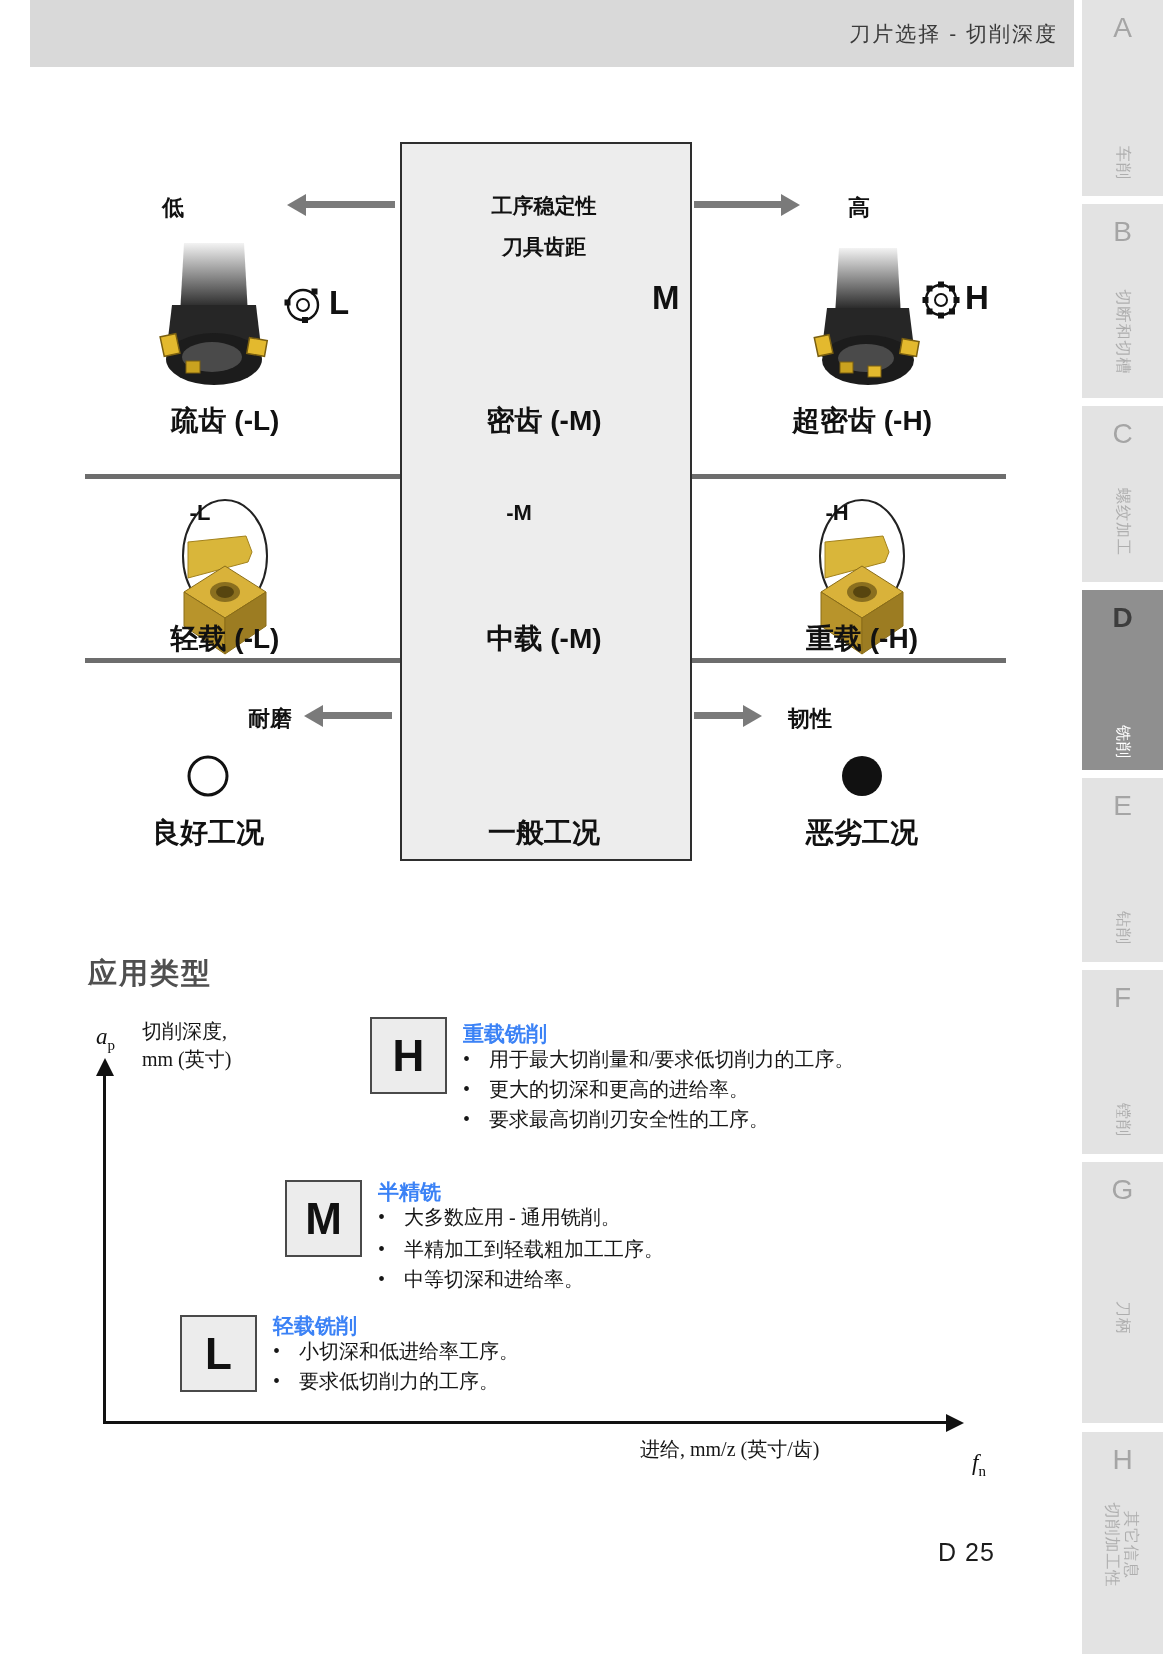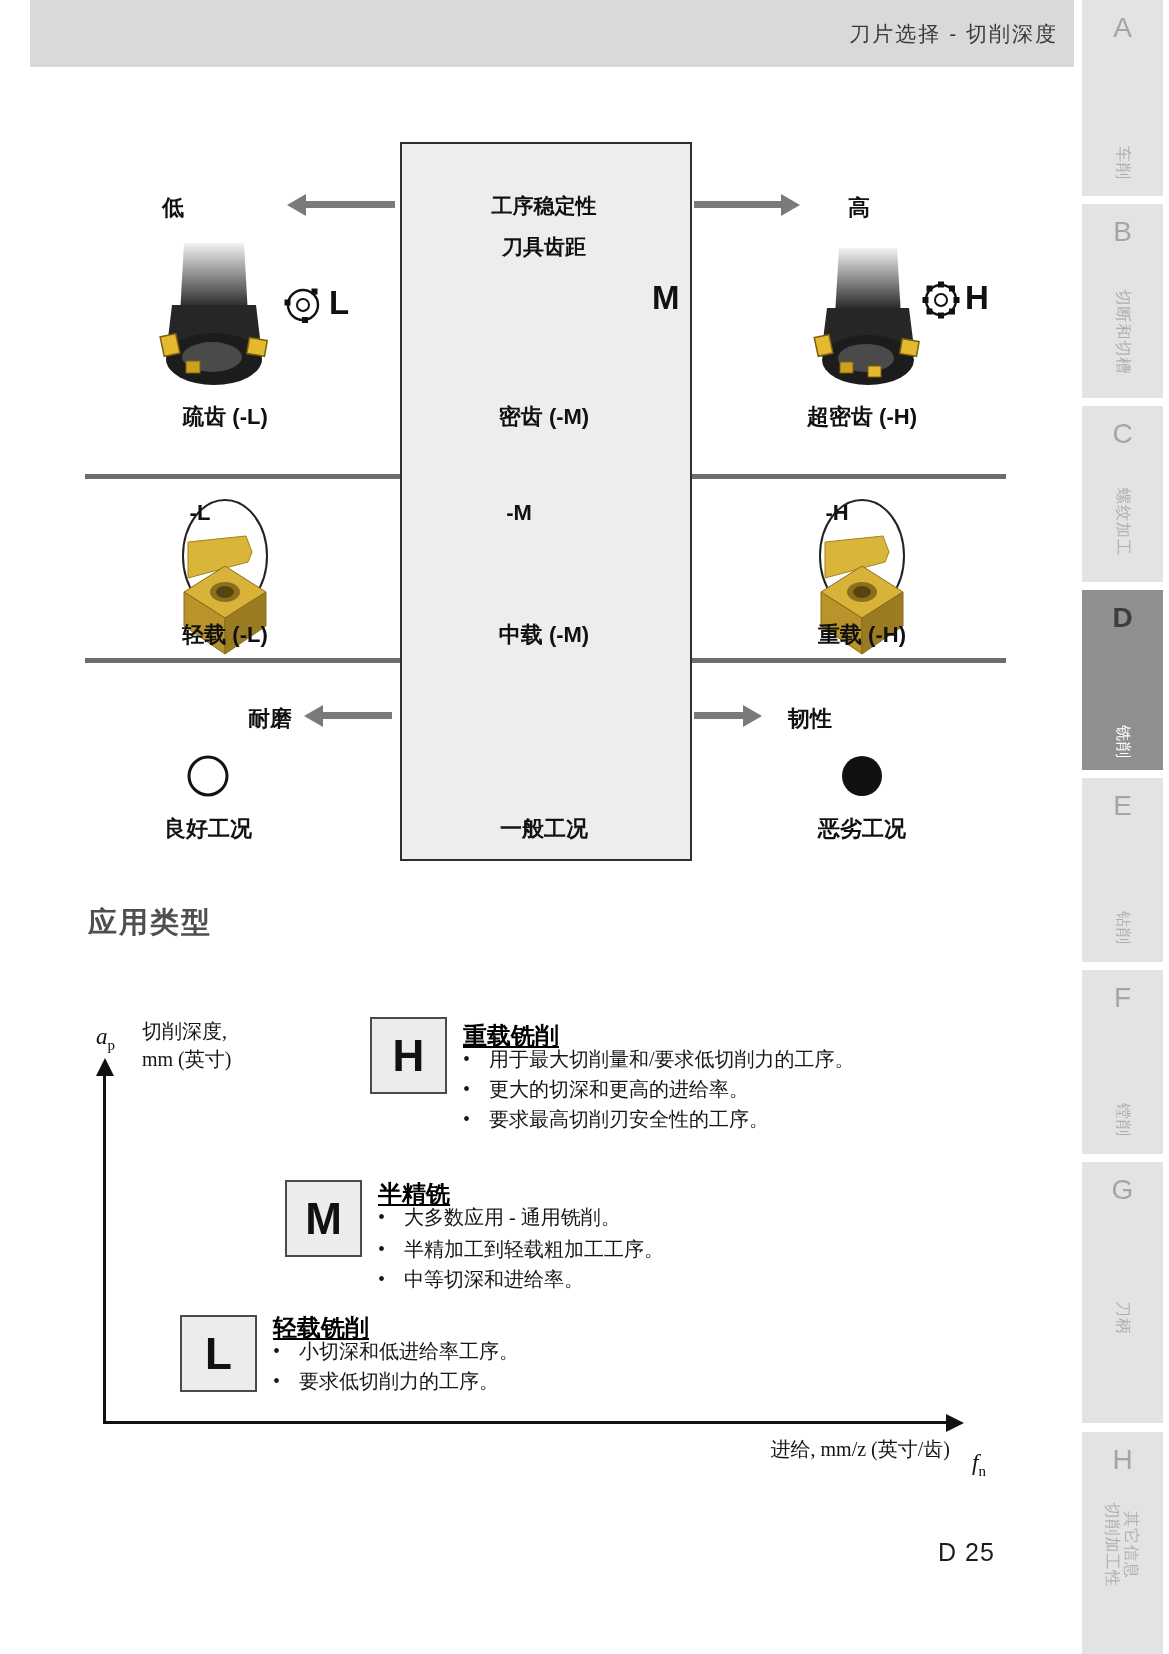--- a/index.html
+++ b/index.html
@@ -16,29 +16,29 @@
               border:2px solid #2e2e2e;z-index:2;}
   .cbox-text{width:288px;text-align:center;font-size:21px;font-weight:700;color:#111;z-index:3;}
   .side-lab{font-size:22px;font-weight:700;color:#111;z-index:3;}
   
   .arrow-bar{height:7px;background:#7a7a7a;z-index:1;}
   .tri-left{width:0;height:0;border-top:11px solid transparent;border-bottom:11px solid transparent;
             border-right:19px solid #7a7a7a;}
   .tri-right{width:0;height:0;border-top:11px solid transparent;border-bottom:11px solid transparent;
              border-left:19px solid #7a7a7a;}
   .divider{height:5px;background:#6d6d6d;z-index:1;}
-  .row-label{font-size:22px;font-weight:700;color:#111;text-align:center;z-index:3;}
+  .row-label{font-size:28px;font-weight:700;color:#111;text-align:center;z-index:3;}
   .pitch-letter{font-size:33px;font-weight:700;color:#111;z-index:3;}
   .ins-tag{font-size:22px;font-weight:700;color:#111;z-index:4;font-family:"Liberation Sans",sans-serif;}
   
   .h2{font-size:29px;color:#4f4f4f;font-weight:600;letter-spacing:2px;}
   .axis{background:#111;z-index:1;}
   .app-box{width:73px;height:73px;background:#ececec;border:2px solid #4a4a4a;z-index:2;
            display:flex;align-items:center;justify-content:center;font-size:44px;font-weight:700;color:#111;}
-  .app-title{font-size:24px;font-weight:700;color:#000000;text-decoration:underline;}
+  .app-title{font-size:21px;font-weight:700;color:#3b82f6;}
   .bullet-line{font-family:"Liberation Serif",serif;font-size:20px;color:#161616;white-space:nowrap;}
   .bullet-line .bdot{display:inline-block;width:26px;}
   .axis-symbol{font-family:"Liberation Serif",serif;font-size:23px;font-style:italic;color:#111;}
   .axis-symbol sub{font-style:normal;font-size:15px;}
   .axis-text{font-family:"Liberation Serif",serif;font-size:20px;color:#161616;white-space:nowrap;}
   .pagenum{font-size:25px;color:#1c1c1c;letter-spacing:1px;}
   
   #sidebar{left:1082px;top:0;width:81px;height:1654px;}
   .side-block{position:absolute;left:0;width:81px;background:#e3e3e3;}
   .side-block.active{background:#8f8f8f;}
@@ -213,32 +213,32 @@
     <path d="M22,3 A19,19 0 0 1 22,41 Z" fill="#111"></path>
   </svg>
   <svg class="abs" style="left:840px;top:754px;" width="44" height="44" viewBox="0 0 44 44">
     <circle cx="22" cy="22" r="20" fill="#111"></circle>
   </svg>
 
   <div class="abs row-label" style="left:123px;top:814px;width:170px;">良好工况</div>
   <div class="abs row-label" style="left:459px;top:814px;width:170px;">一般工况</div>
   <div class="abs row-label" style="left:777px;top:814px;width:170px;">恶劣工况</div>
 
-  <div class="abs h2" style="left:88px;top:903px;text-align:center;">应用类型</div>
+  <div class="abs h2" style="left:88px;top:954px;text-align:center;">应用类型</div>
 
   <div class="abs axis-symbol" style="left:96px;top:1024px;"><span>a</span><sub>p</sub></div>
   <div class="abs axis-text" style="left:142px;top:1018px;">切削深度,</div>
   <div class="abs axis-text" style="left:142px;top:1046px;">mm (英寸)</div>
   <div class="abs" style="left:96px;top:1058px;width:0;height:0;border-left:9px solid transparent;border-right:9px solid transparent;border-bottom:18px solid #111;"></div>
   <div class="abs axis" style="left:103px;top:1074px;width:3px;height:349px;"></div>
 
   <div class="abs axis" style="left:103px;top:1421px;width:845px;height:3px;"></div>
   <div class="abs" style="left:946px;top:1413.5px;width:0;height:0;border-top:9px solid transparent;border-bottom:9px solid transparent;border-left:18px solid #111;"></div>
   <div class="abs axis-symbol" style="left:972px;top:1404px;margin-top:46px;"><span>f</span><sub>n</sub></div>
-  <div class="abs axis-text" style="left:620px;top:1436px;width:330px;text-align:right;">进给, mm/z (英寸/齿)</div>
+  <div class="abs axis-text" style="left:640px;top:1436px;width:330px;text-align:left;">进给, mm/z (英寸/齿)</div>
 
   <div class="abs app-box" style="left:370px;top:1017px;">
       <span>H</span>
     </div>
   <div class="abs app-title" style="left:463px;top:1020px;">重载铣削</div>
   <div class="abs bullet-line" style="left:463px;top:1046px;"><span class="bdot">•</span><span>用于最大切削量和/要求低切削力的工序。</span></div>
   <div class="abs bullet-line" style="left:463px;top:1076px;"><span class="bdot">•</span><span>更大的切深和更高的进给率。</span></div>
   <div class="abs bullet-line" style="left:463px;top:1106px;"><span class="bdot">•</span><span>要求最高切削刃安全性的工序。</span></div>
 
   <div class="abs app-box" style="left:285px;top:1180px;">

